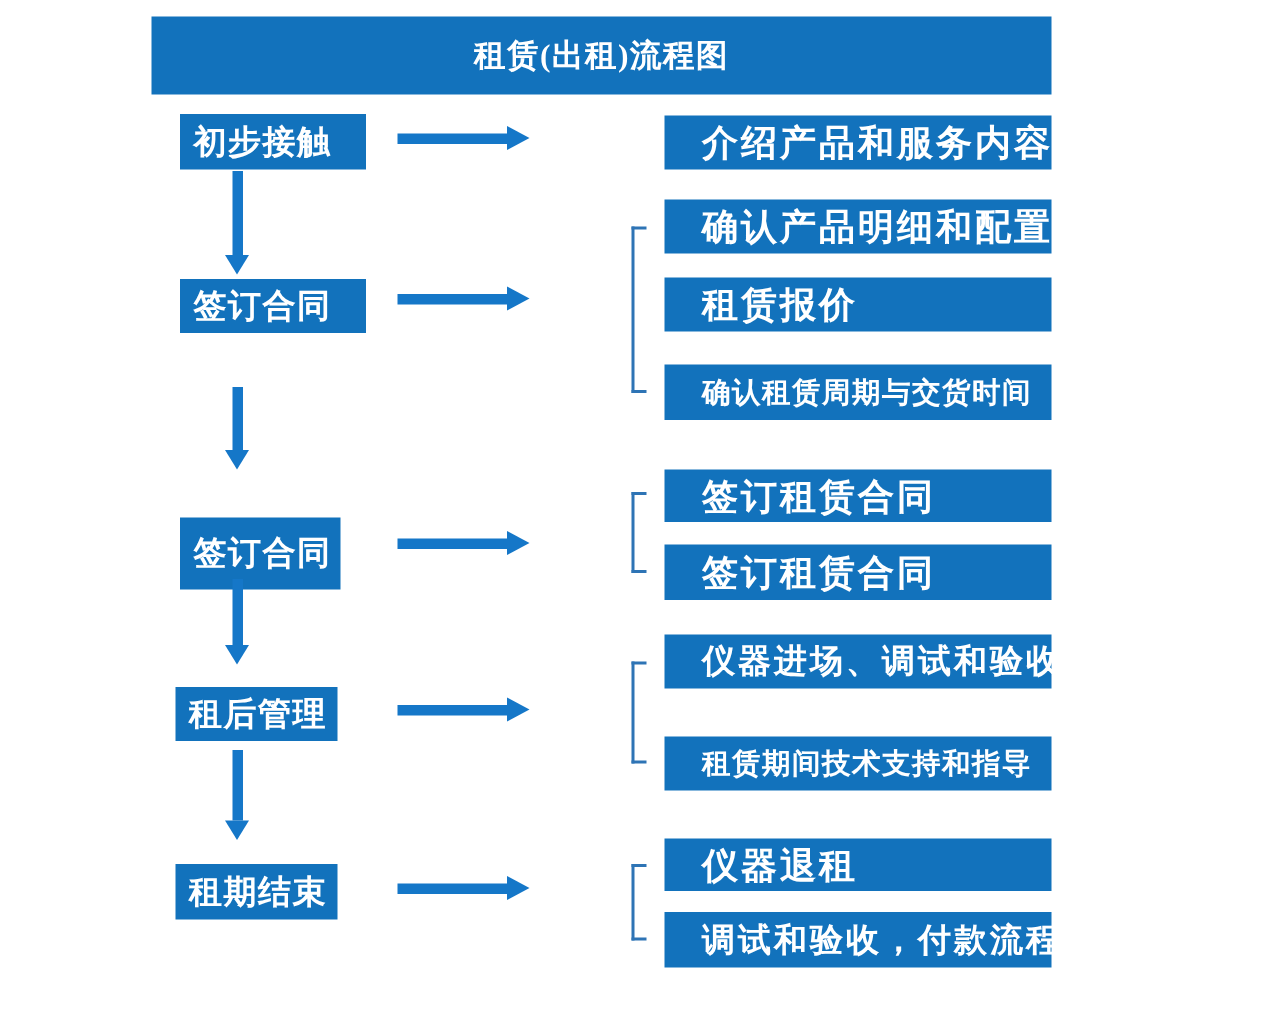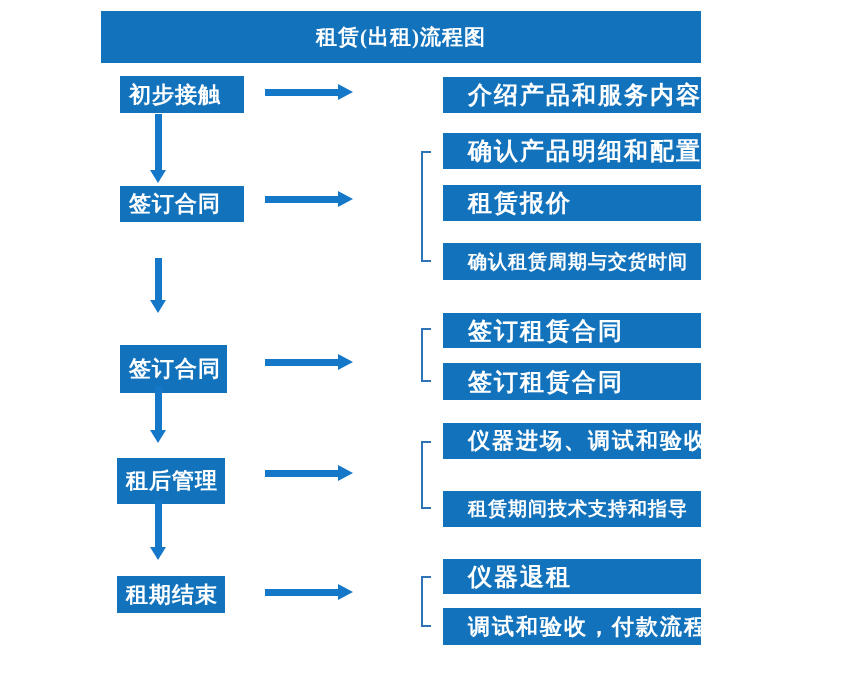--- a/index.html
+++ b/index.html
@@ -68,21 +68,21 @@
 
 <div class="canvas">
 
   <div class="title-bar">
     <span>租赁(出租)流程图</span>
   </div>
 
   <div class="step-box" style="left:103px;top:76px;width:124px;height:37px">初步接触</div>
   <div class="step-box" style="left:103px;top:186px;width:124px;height:36px">签订合同</div>
   <div class="step-box" style="left:103px;top:345px;width:107px;height:48px">签订合同</div>
-  <div class="step-box" style="left:100px;top:458px;width:108px;height:46px">租后管理</div>
+  <div class="step-box" style="left:100px;top:458px;width:108px;height:36px">租后管理</div>
   <div class="step-box" style="left:100px;top:576px;width:108px;height:37px">租期结束</div>
 
   <div class="v-arrow" style="top:114px;height:56px"></div>
   <div class="v-arrow" style="top:258px;height:42px"></div>
   <div class="v-arrow" style="top:386px;height:44px"></div>
   <div class="v-arrow" style="top:500px;height:47px"></div>
 
   <div class="h-arrow" style="top:89px"></div>
   <div class="h-arrow" style="top:196px"></div>
   <div class="h-arrow" style="top:359px"></div>

